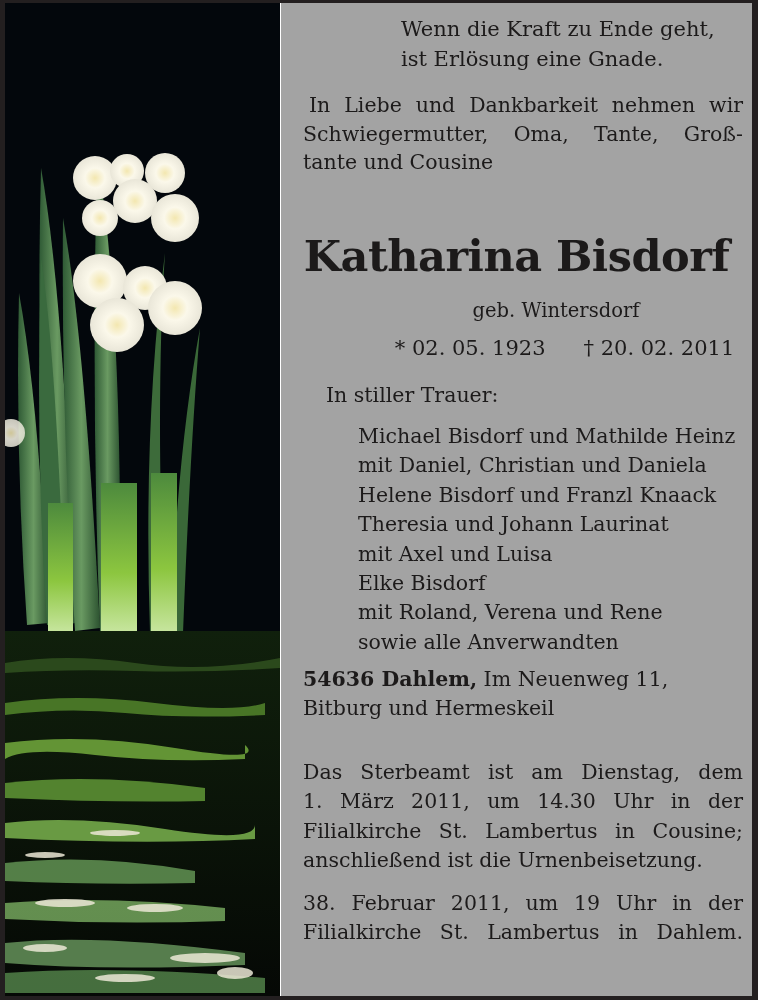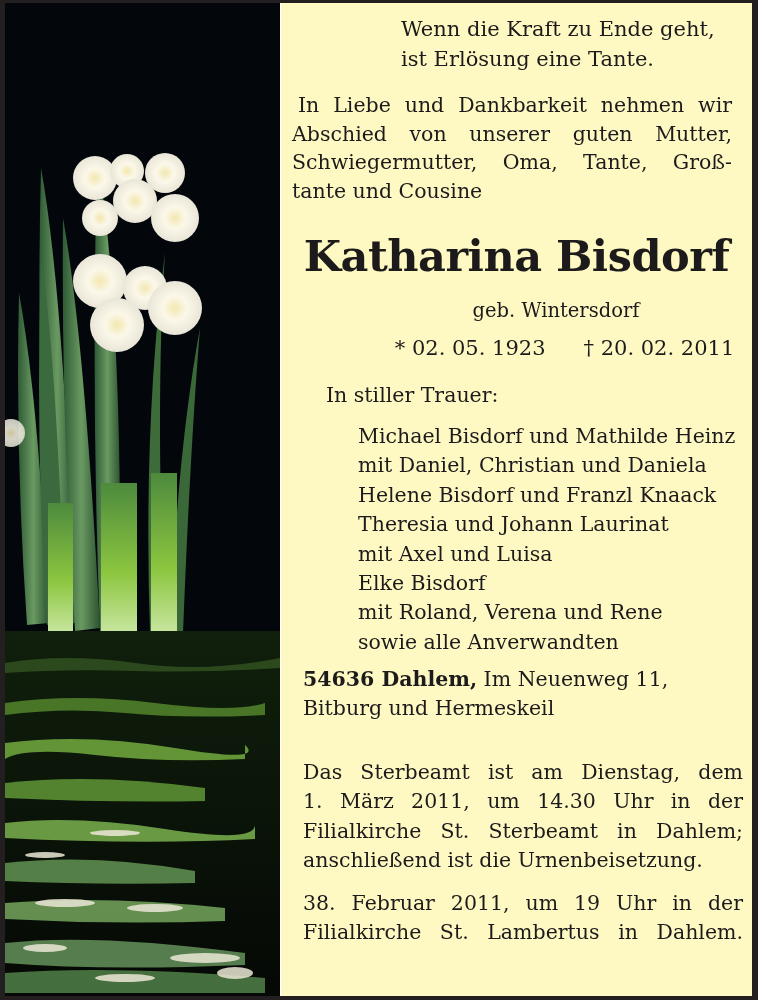--- a/index.html
+++ b/index.html
@@ -12,25 +12,25 @@
       position: absolute; left: 5px; top: 3px; width: 747px; height: 993px;
       background: #ffffff;
     }
     .photo {
       position: absolute; left: 5px; top: 3px; width: 275px; height: 993px;
       background: #03070c; overflow: hidden;
     }
     .photo svg { display: block; }
     .text-panel {
       position: absolute; left: 281px; top: 3px; width: 471px; height: 993px;
-      background: #fef9c3; color: #1c1a1a;
+      background: #a3a3a3; color: #1c1a1a;
     }
     .t { position: absolute; white-space: nowrap; }
     .motto { left: 120px; font-size: 21px; line-height: 27px; }
-    .intro { left: 11px; width: 440px; font-size: 20.5px; line-height: 28.5px; }
+    .intro { left: 22px; width: 440px; font-size: 20.5px; line-height: 28.5px; }
     .intro .line { display: block; text-align: justify; text-align-last: justify; white-space: nowrap; }
     .intro .line.last { text-align-last: left; }
     .name {
       left: 0; width: 471px; text-align: center;
       font-size: 43px; font-weight: bold; letter-spacing: -0.5px;
       font-family: "DejaVu Serif", "Liberation Serif", serif;
     }
     .maiden { left: 0; width: 550px; text-align: center; font-size: 19.5px; }
     .dates { left: 0; width: 567px; text-align: center; font-size: 21px; }
     .dates span { display: inline-block; }
@@ -124,25 +124,24 @@
       <ellipse cx="230" cy="970" rx="18" ry="6"></ellipse>
       <ellipse cx="120" cy="975" rx="30" ry="4"></ellipse>
       <ellipse cx="40" cy="945" rx="22" ry="4"></ellipse>
     </g>
   </svg>
 </div>
 
 <div class="text-panel">
 
   <div class="t motto" style="top:13px;">Wenn die Kraft zu Ende geht,</div>
-  <div class="t motto" style="top:43px;">ist Erlösung eine Tante.</div>
+  <div class="t motto" style="top:43px;">ist Erlösung eine Gnade.</div>
 
   <div class="t intro" style="top:88px;">
     <span class="line" style="padding-left:6px;width:434px;">In Liebe und Dankbarkeit nehmen wir</span>
-    <span class="line">Abschied von unserer guten Mutter,</span>
     <span class="line">Schwiegermutter, Oma, Tante, Groß-</span>
     <span class="line last">tante und Cousine</span>
   </div>
 
   <div class="t name" style="top:228px;">Katharina Bisdorf</div>
   <div class="t maiden" style="top:296px;">geb. Wintersdorf</div>
   <div class="t dates" style="top:333px;">
     <span>* 02. 05. 1923</span><span class="sep"></span><span>† 20. 02. 2011</span>
   </div>
 
@@ -160,21 +159,21 @@
   </div>
 
   <div class="t addr" style="top:662px;">
     <div><b>54636 Dahlem,</b><span> Im Neuenweg 11,</span></div>
     <div>Bitburg und Hermeskeil</div>
   </div>
 
   <div class="t block" style="top:755px;">
     <span class="line">Das Sterbeamt ist am Dienstag, dem</span>
     <span class="line">1. März 2011, um 14.30 Uhr in der</span>
-    <span class="line">Filialkirche St. Sterbeamt in Dahlem;</span>
+    <span class="line">Filialkirche St. Lambertus in Cousine;</span>
     <span class="line last">anschließend ist die Urnenbeisetzung.</span>
   </div>
 
   <div class="t block" style="top:886px;">
     <span class="line">38. Februar 2011, um 19 Uhr in der</span>
     <span class="line">Filialkirche St. Lambertus in Dahlem.</span>
   </div>
 
 </div>
 

